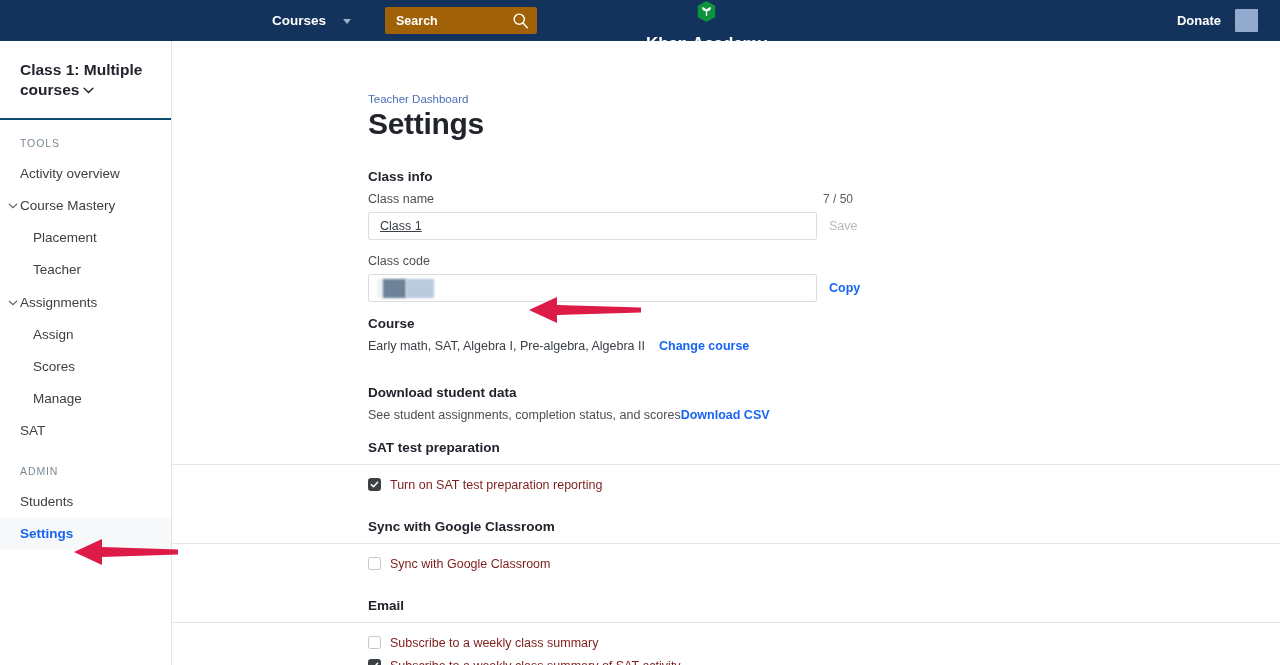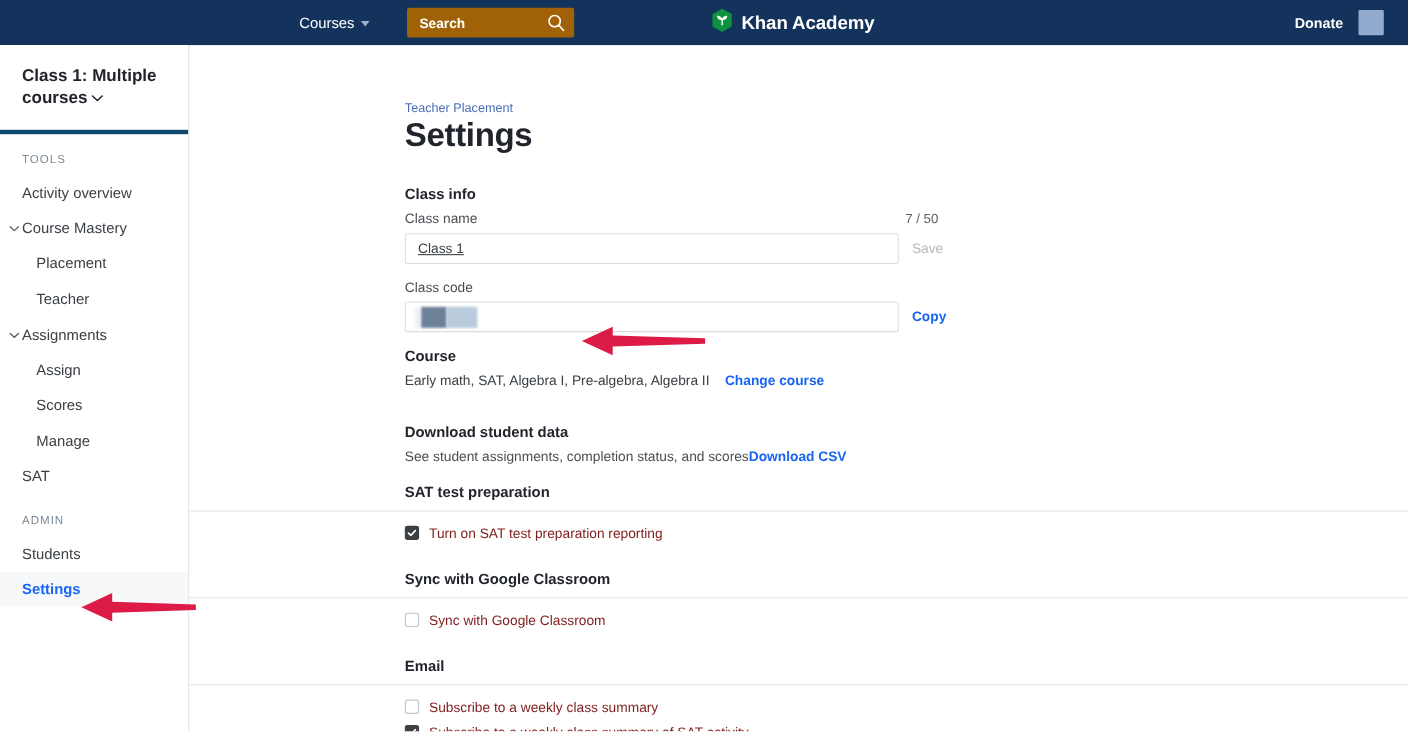--- a/index.html
+++ b/index.html
@@ -21,24 +21,24 @@
     height: 41px;
     background: #14335c;
     display: flex;
     align-items: center;
     width: 1280px;
   }
   .nav-left-spacer { width: 270px; flex: none; }
   .courses-btn {
     display: flex;
     align-items: center;
-    gap: 6px;
+    gap: 17px;
     color: #ffffff;
     font-size: 13.5px;
-    font-weight: normal;
+    font-weight: bold;
     cursor: pointer;
     padding: 4px 2px;
   }
   .caret-down {
     width: 0; height: 0;
     border-left: 4px solid transparent;
     border-right: 4px solid transparent;
     border-top: 5px solid #9fb0c9;
     display: inline-block;
     margin-top: 2px;
@@ -64,20 +64,21 @@
 
   .brand {
     position: absolute;
     left: 646px;
     top: 0;
     height: 41px;
     display: flex;
     align-items: center;
     gap: 7px;
     cursor: pointer;
+    flex-direction: column;
   }
   .brand-name {
     color: #ffffff;
     font-size: 17px;
     font-weight: bold;
     letter-spacing: -0.1px;
   }
   .nav-right {
     position: absolute;
     right: 0; top: 0;
@@ -116,21 +117,21 @@
     padding-top: 0;
     position: relative;
   }
   .class-title {
     padding: 19px 20px 17px 20px;
     font-size: 15.5px;
     font-weight: bold;
     line-height: 1.32;
     color: #21242c;
     cursor: pointer;
-    border-bottom: 4px solid #0c4a6e;
+    border-bottom: 2px solid #0c4a6e;
   }
   .class-title .caret {
     display: inline-block;
     margin-left: 4px;
     transform: translateY(-1px);
   }
   .nav-section-label {
     font-size: 10.5px;
     letter-spacing: 0.9px;
     color: #7b8994;
@@ -448,21 +449,21 @@
       <span>Students</span>
     </div>
 
     <div class="nav-item active">
       <span>Settings</span>
     </div>
   </div>
 
   <div class="main">
 
-    <div class="breadcrumb">Teacher Placement</div>
+    <div class="breadcrumb">Teacher Dashboard</div>
     <h1 class="page-title">Settings</h1>
 
     <div class="block">
       <div class="sec-head">Class info</div>
 
       <div class="label-row">
         <span class="field-label">Class name</span>
         <span class="counter">7 / 50</span>
       </div>
 

